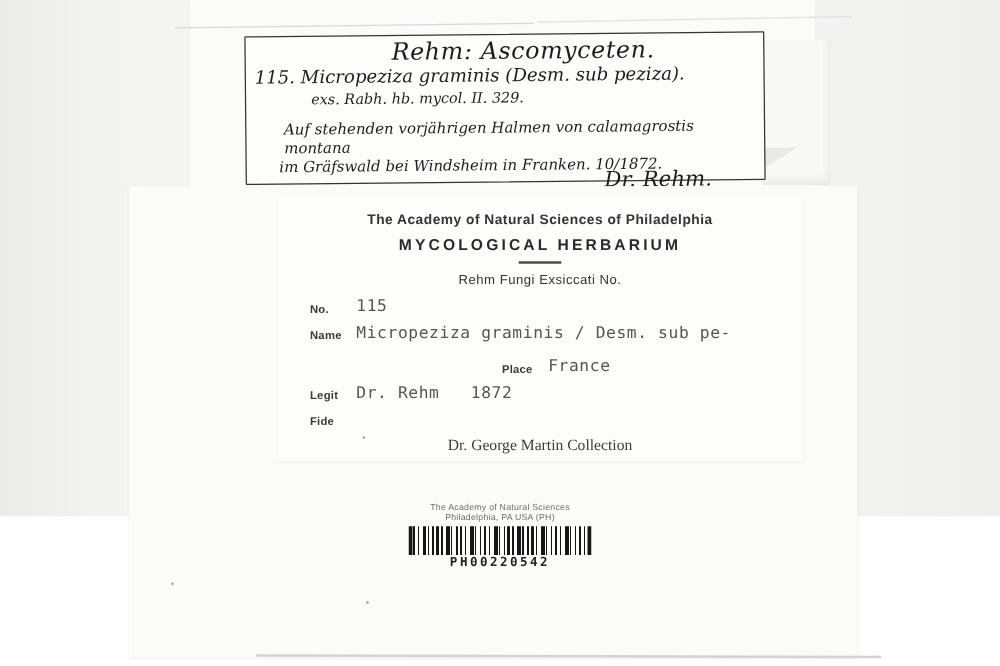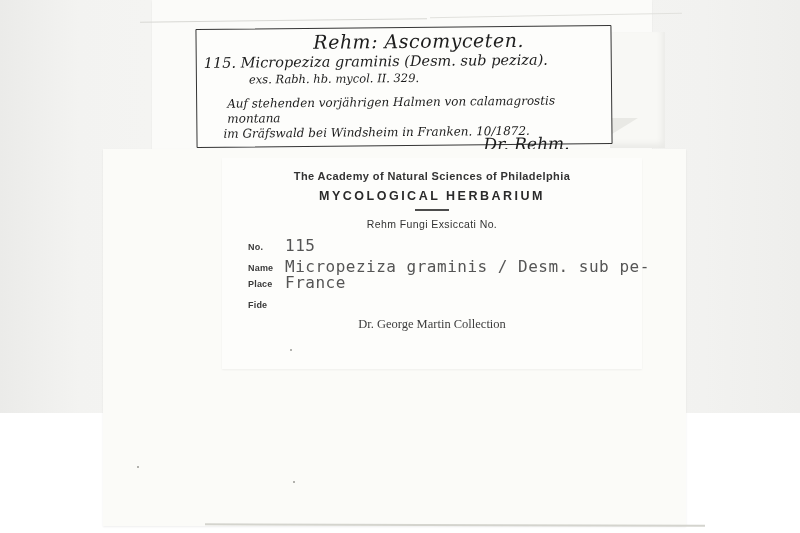--- a/index.html
+++ b/index.html
@@ -40,21 +40,21 @@
   
   .typed-label{position:absolute;left:222px;top:158px;width:420px;height:211px;background:#fdfdfb;
     box-shadow:0 1px 2px rgba(0,0,0,.05);box-sizing:border-box;padding-top:12px;color:#2e2e2e;}
   .tl-inst{text-align:center;font-size:11px;font-weight:bold;letter-spacing:.4px;color:#333;line-height:13px;}
   .tl-dept{text-align:center;font-size:12.5px;font-weight:bold;letter-spacing:2.5px;color:#2a2a2a;margin-top:6px;line-height:14px;}
   .tl-divider{width:34px;height:2px;background:#4c4c4c;margin:6px auto 0 auto;}
   .tl-series{text-align:center;font-size:10.5px;font-weight:normal;letter-spacing:.4px;color:#333;margin-top:7px;line-height:12px;}
   .tl-fields{margin:9px 0 0 26px;}
   .frow{display:flex;margin-bottom:7px;}
   .flabel{flex:none;width:37px;font-size:9px;font-weight:bold;color:#3a3a3a;padding-top:3px;letter-spacing:.2px;}
-  .fvalue{font-family:"DejaVu Sans Mono",monospace;font-size:16px;color:#555;letter-spacing:.5px;white-space:pre;line-height:14px;}
+  .fvalue{font-family:"DejaVu Sans Mono",monospace;font-size:13px;color:#555;letter-spacing:.5px;white-space:pre;line-height:14px;}
   .fvalue2{font-family:"DejaVu Sans Mono",monospace;font-size:12.5px;color:#555;letter-spacing:.5px;margin-left:167px;line-height:13px;}
   .tl-collection{text-align:center;font-family:"Liberation Serif",serif;font-size:12.5px;color:#3d3d3d;margin-top:2px;}
 
   
   .barcode-block{position:absolute;left:318px;top:403px;width:164px;text-align:center;}
   .bc-tiny{font-size:7px;color:#6e6e6e;line-height:7.5px;letter-spacing:.2px;}
   .bc-bars{width:140px;height:23px;margin:3px auto 1px auto;
     border-left:3px solid #161616;border-right:3px solid #161616;
     background:
       repeating-linear-gradient(90deg,#161616 0 2px,transparent 2px 3px,transparent 3px 4px,#161616 4px 5px,transparent 5px 8px,#161616 8px 11px,transparent 11px 12px,#161616 12px 13px,transparent 13px 16px,#161616 16px 17px,transparent 17px 19px);}
@@ -97,31 +97,41 @@
       <div class="frow">
         <span class="flabel">No.</span>
         <span class="fvalue">115</span>
       </div>
       <div>
         <div class="frow" style="margin-bottom:0;">
           <span class="flabel">Name</span>
           <span class="fvalue">Micropeziza graminis / Desm. sub pe-</span>
         </div>
       </div>
-      <div class="frow" style="margin-top:2px;">
+      <div class="frow" style="margin-top:13px;justify-content:center;">
         <span class="flabel">Place</span>
         <span class="fvalue">France</span>
+      </div>
+      <div class="frow">
+        <span class="flabel">Legit</span>
+        <span class="fvalue">Dr. Rehm   1872</span>
       </div>
       <div class="frow">
         <span class="flabel">Fide</span>
         <span class="fvalue"></span>
       </div>
     </div>
 
     <div class="tl-collection">Dr. George Martin Collection</div>
   </div>
 
+  <div class="barcode-block">
+    <div class="bc-tiny">The Academy of Natural Sciences</div>
+    <div class="bc-tiny">Philadelphia, PA  USA (PH)</div>
+    <div class="bc-bars"></div>
+    <div class="bc-code">PH00220542</div>
+  </div>
 
   <div class="speck" style="left:290px;top:349px;"></div>
   <div class="speck" style="left:137px;top:466px;"></div>
   <div class="speck" style="left:293px;top:481px;"></div>
 
 </div>
 
 </body></html>

